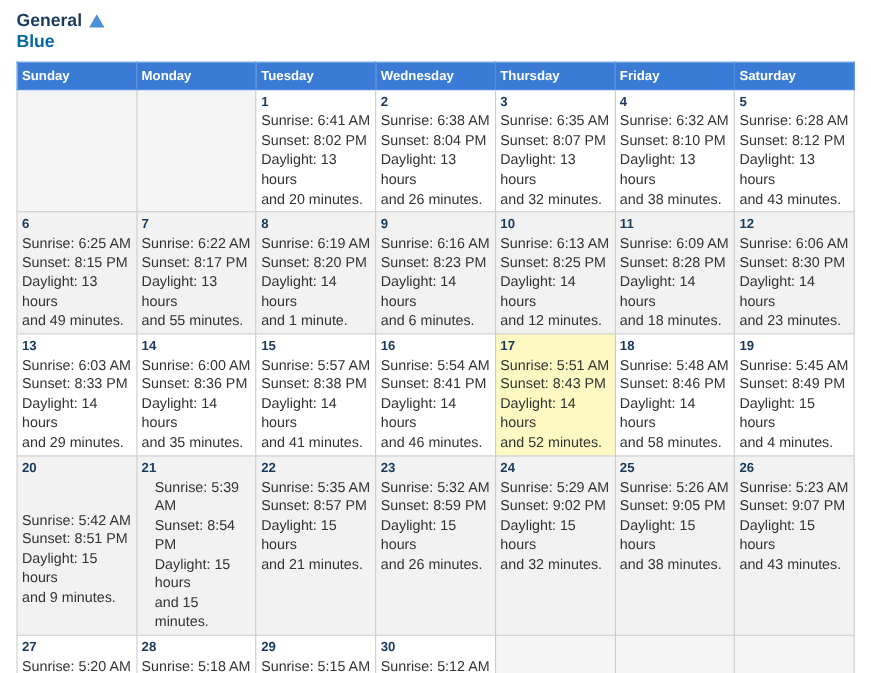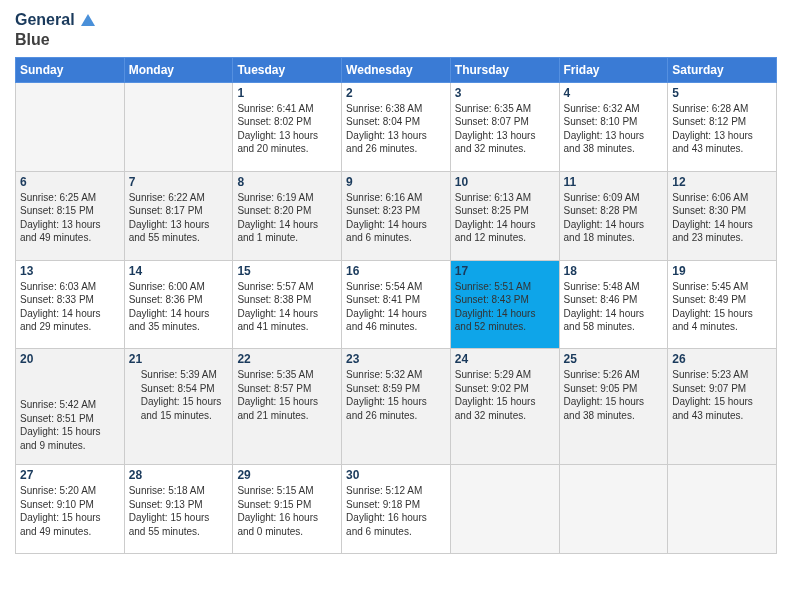--- a/index.html
+++ b/index.html
@@ -74,39 +74,39 @@
       background: #f9f9f9;
     }
     .day-num {
       font-size: 12px;
       font-weight: bold;
       color: #1a3a5c;
       margin-bottom: 2px;
       display: block;
     }
     .day-info {
-      font-size: 10px;
+      font-size: 13px;
       line-height: 1.35;
       color: #333;
     }
   </style>
 </head>
 <body>
 
 <div class="page">
   <div class="header">
     <div class="logo">
       <div>
         <div style="font-size:16px;font-weight:bold;color:#1a3a5c;line-height:1.2;">
           General
           <svg width="18" height="18" viewBox="0 0 18 18" style="vertical-align:middle;display:inline-block;">
             <polygon points="9,2 16,14 2,14" fill="#4a90d9"></polygon>
           </svg>
         </div>
-        <div style="font-size:16px;font-weight:bold;color:#404040;line-height:1.2;">Blue</div>
+        <div style="font-size:16px;font-weight:bold;color:#0369a1;line-height:1.2;">Blue</div>
       </div>
     </div>
     <div class="title-block">
       <div class="main-title"></div>
       <div class="subtitle"></div>
     </div>
   </div>
 
   <table class="calendar">
     <thead>
@@ -233,21 +233,21 @@
 Daylight: 14 hours
 and 41 minutes.</div>
           </td>
           <td style="background: rgb(255, 255, 255);">
             <span class="day-num">16</span>
             <div class="day-info" style="white-space: pre-line;">Sunrise: 5:54 AM
 Sunset: 8:41 PM
 Daylight: 14 hours
 and 46 minutes.</div>
           </td>
-          <td style="background: #0ea5e9;">
+          <td style="background: #fef9c3;">
             <span class="day-num">17</span>
             <div class="day-info" style="white-space: pre-line;">Sunrise: 5:51 AM
 Sunset: 8:43 PM
 Daylight: 14 hours
 and 52 minutes.</div>
           </td>
           <td style="background: rgb(255, 255, 255);">
             <span class="day-num">18</span>
             <div class="day-info" style="white-space: pre-line;">Sunrise: 5:48 AM
 Sunset: 8:46 PM

